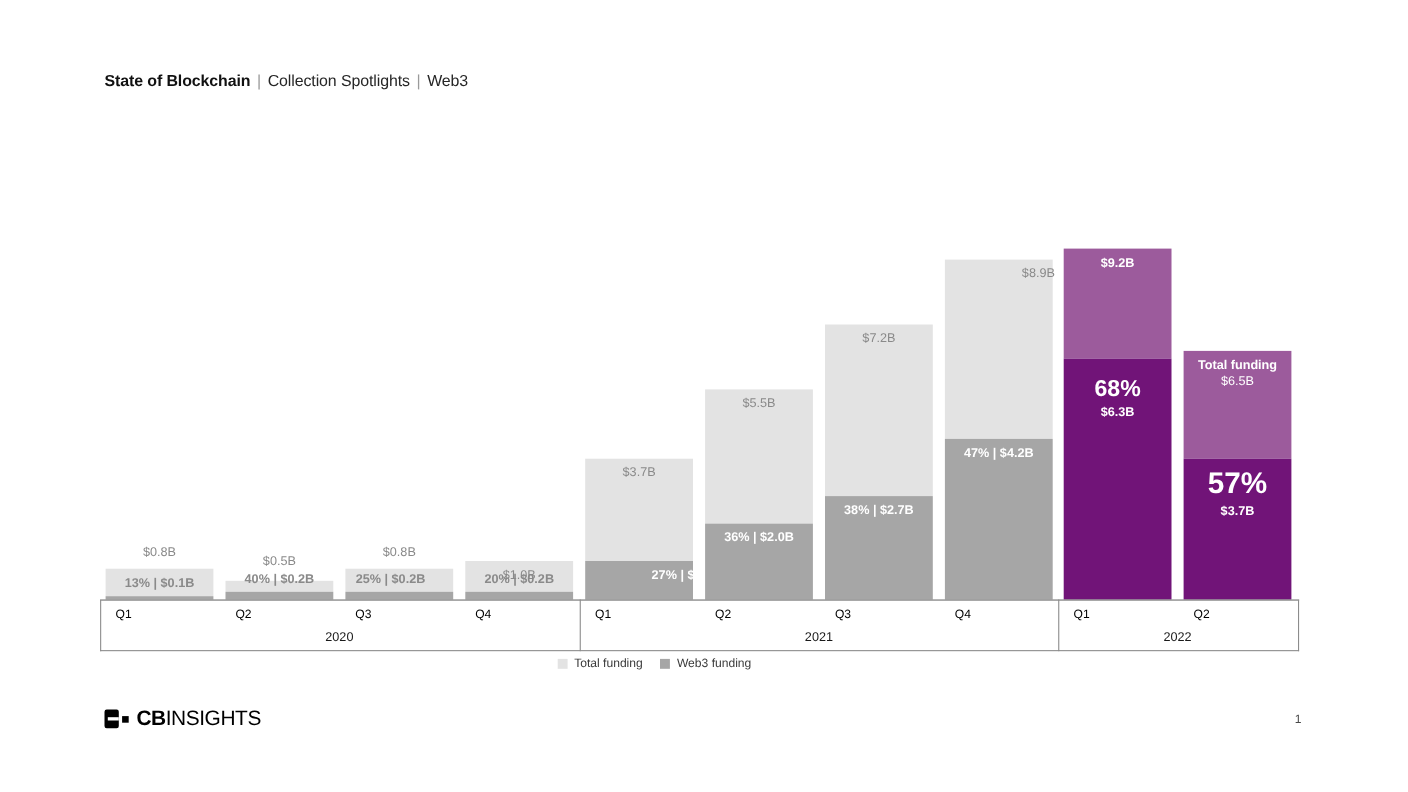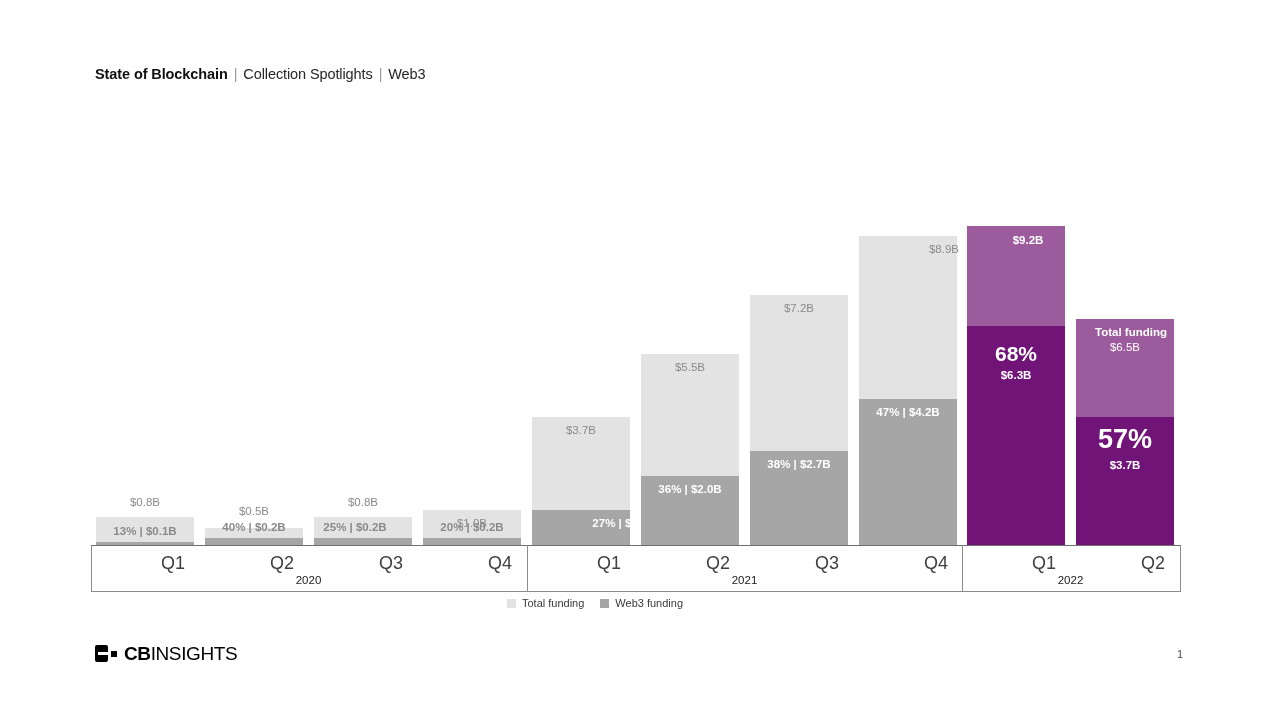--- a/index.html
+++ b/index.html
@@ -35,39 +35,39 @@
   .lbl{
     position:absolute;left:0;width:100%;text-align:center;
     white-space:nowrap;pointer-events:none;
   }
   
   .lbl-total-out{font-size:11.5px;color:#8a8a8a;}
   .lbl-web3-gray{font-size:11.5px;color:#ffffff;font-weight:700;}
   .lbl-web3-dark{font-size:11.5px;color:#8a8a8a;font-weight:700;}
 
   
-  .lbl-p-top{font-size:11.5px;color:#ffffff;font-weight:700;padding-left:12px;}
+  .lbl-p-top{font-size:11.5px;color:#ffffff;font-weight:700;}
   .lbl-p-big{font-size:21px;color:#ffffff;font-weight:700;line-height:1.05;}
   .lbl-p-sub{font-size:11.5px;color:#ffffff;font-weight:700;line-height:1.25;}
   .lbl-p-val{font-size:11.5px;color:#ffffff;font-weight:700;}
   .lbl-p-huge{font-size:27px;color:#ffffff;font-weight:700;line-height:1.0;}
 
   .stack-text{position:absolute;left:0;width:100%;text-align:center;}
 
   
   .axis-area{position:absolute;left:91px;top:545px;width:1090px;height:47px;}
   .axis-box{
     position:absolute;left:0;top:0;width:100%;height:100%;
     border:1px solid #8c8c8c;box-sizing:border-box;
     border-top:1px solid #6f6f6f;
   }
   .axis-sep{position:absolute;top:0;width:1px;height:47px;background:#8c8c8c;}
   .q-label{
-    position:absolute;top:8px;text-align:right;
-    font-size:18px;color:#404040;
+    position:absolute;top:8px;text-align:left;
+    font-size:11px;color:#000000;
   }
   .y-label{
     position:absolute;top:29px;text-align:center;
     font-size:11.5px;color:#1a1a1a;
   }
 
   
   .legend{
     position:absolute;left:0;top:597px;width:1190px;
     display:flex;justify-content:center;align-items:center;gap:16px;

